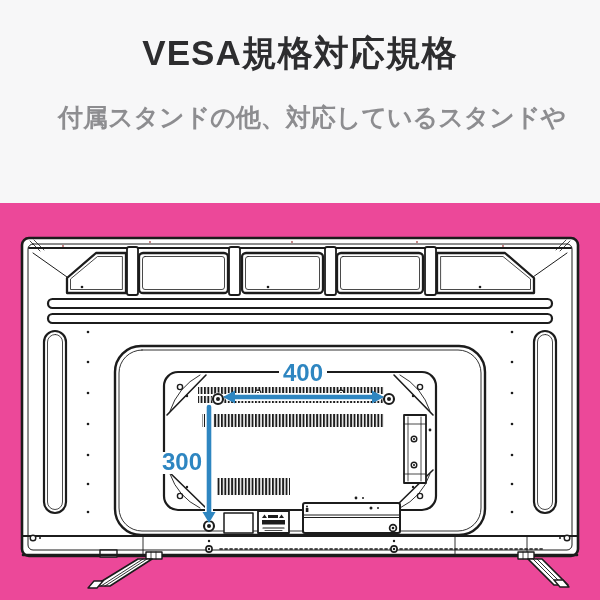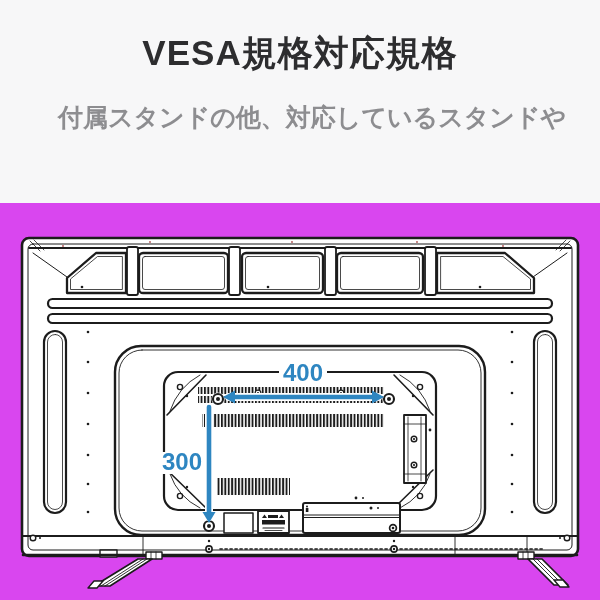--- a/index.html
+++ b/index.html
@@ -1,16 +1,16 @@
 <!DOCTYPE html>
 <html><head>
 <meta charset="utf-8">
 <style>
   html,body{margin:0;padding:0;background:#ffffff;}
-  .stage{position:relative;width:600px;height:600px;overflow:hidden;background:#d946ef;
+  .stage{position:relative;width:600px;height:600px;overflow:hidden;background:#ec4899;
          font-family:"Liberation Sans","DejaVu Sans",sans-serif;}
   .header-band{position:absolute;top:0;left:0;width:600px;height:203px;background:#f7f7f8;}
   .page-title{position:absolute;top:30px;left:0;width:600px;text-align:center;
               font-size:35px;font-weight:bold;color:#2d2d2f;letter-spacing:1px;margin:0;}
   .page-subtitle{position:absolute;top:97px;left:12px;width:600px;text-align:center;
                  font-size:25px;font-weight:bold;color:#8d8d90;line-height:41px;margin:0;}
   .diagram-svg{position:absolute;top:225px;left:0;}
 </style>
 </head>
 <body>

